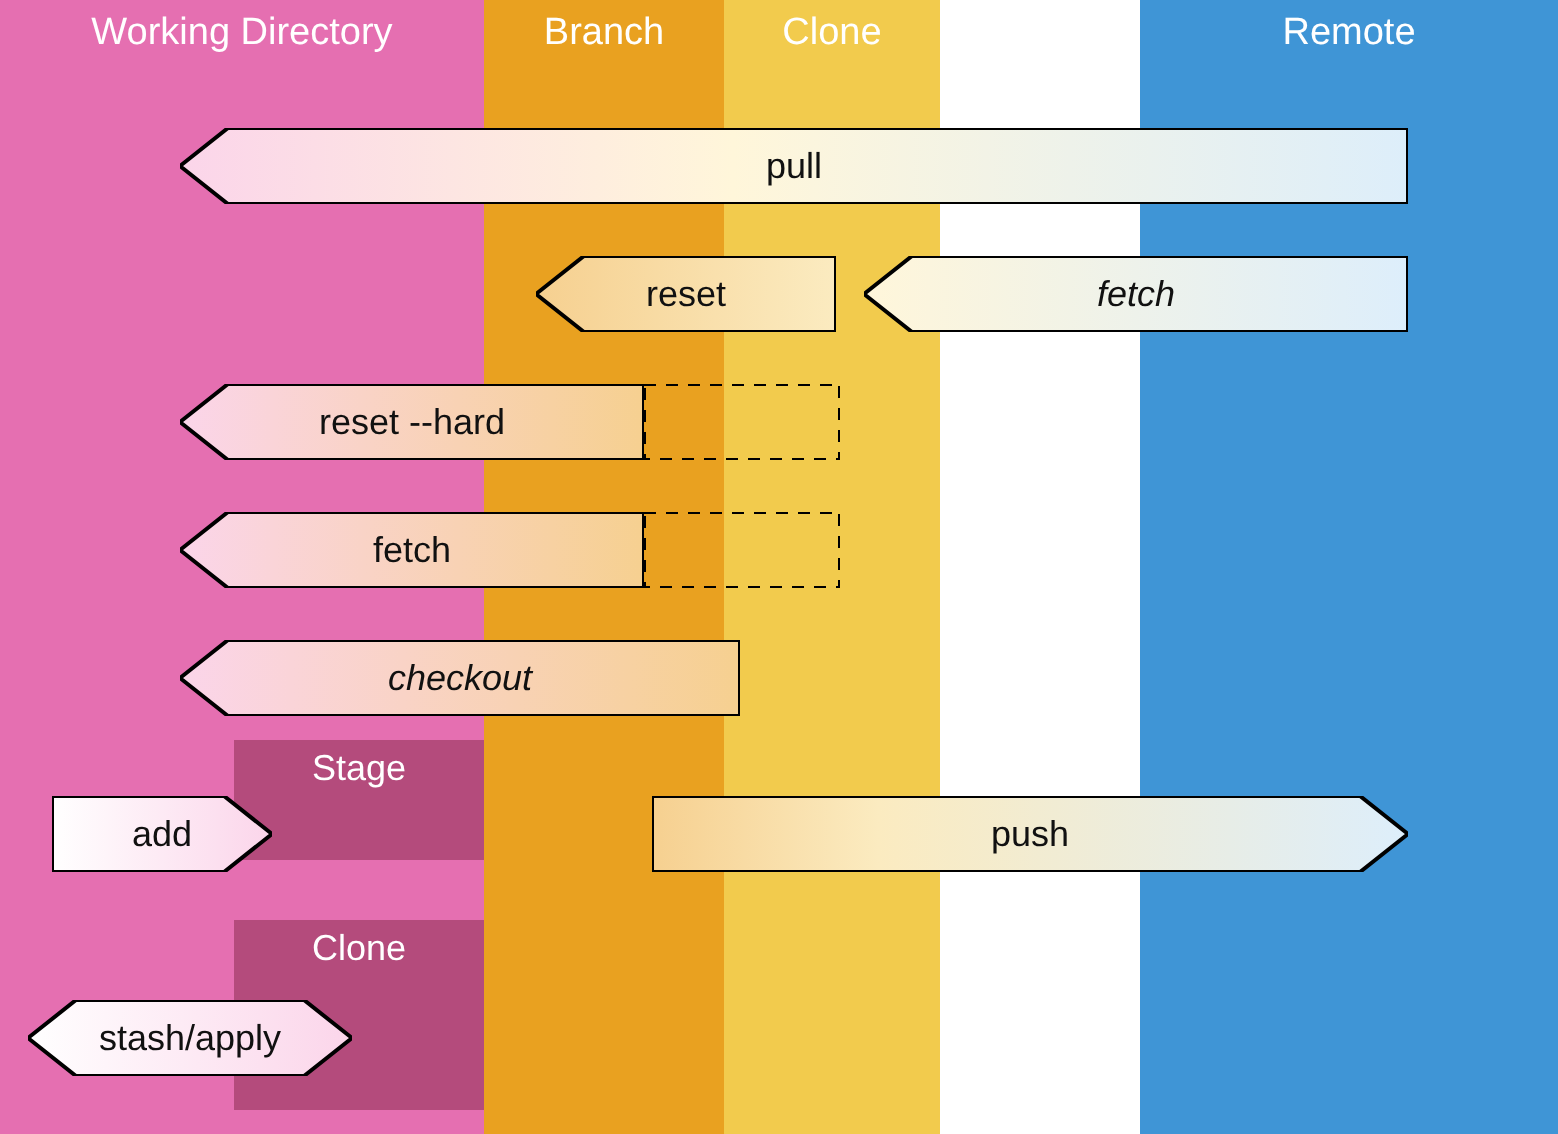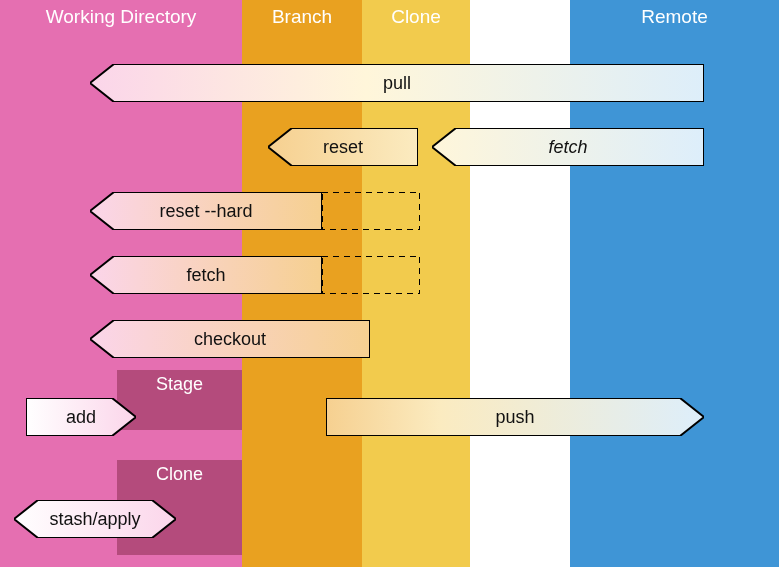--- a/index.html
+++ b/index.html
@@ -146,21 +146,21 @@
         </defs>
       <polygon points="24,0 232,0 232,38 24,38 0,19" fill="url(#g5)" stroke="#000" stroke-width="2"></polygon>
     </svg>
       <div class="arrow-label">fetch</div>
     </div>
   <div class="arrow" style="left: 322px; top: 256px; width: 98px;">
       <svg viewBox="0 0 98 38" preserveAspectRatio="none">
       <polygon points="0,0 98,0 98,38 0,38" fill="transparent" fill-opacity="0" stroke="#000" stroke-width="2" stroke-dasharray="6 5"></polygon>
     </svg>
     </div>
-  <div class="arrow" style="left: 90px; top: 320px; width: 280px;">
+  <div class="arrow" style="left: 90px; top: 320px; width: 280px; font-style: italic;">
       <svg viewBox="0 0 280 38" preserveAspectRatio="none">
       <defs>
           <linearGradient id="g6" x1="0" y1="0" x2="1" y2="0">
             <stop offset="0%" stop-color="#fbd5ea"></stop>
             <stop offset="100%" stop-color="#f6d090"></stop>
           </linearGradient>
         </defs>
       <polygon points="24,0 280,0 280,38 24,38 0,19" fill="url(#g6)" stroke="#000" stroke-width="2"></polygon>
     </svg>
       <div class="arrow-label">checkout</div>

